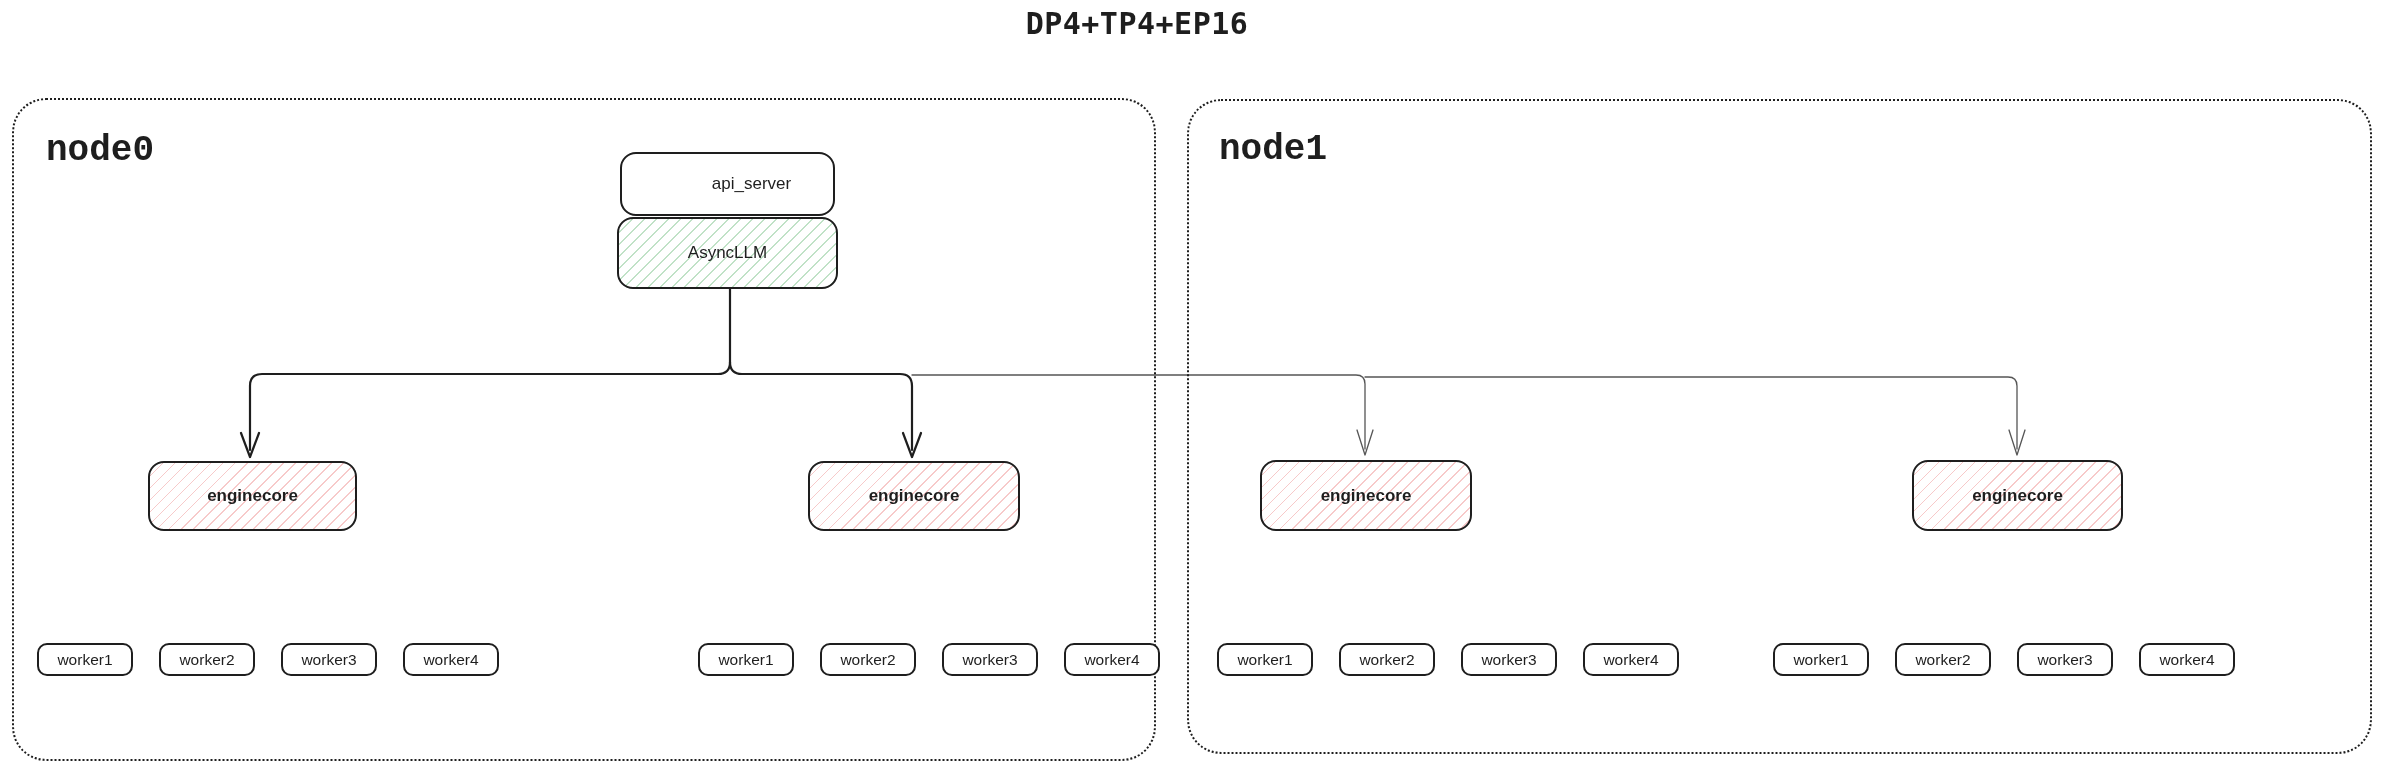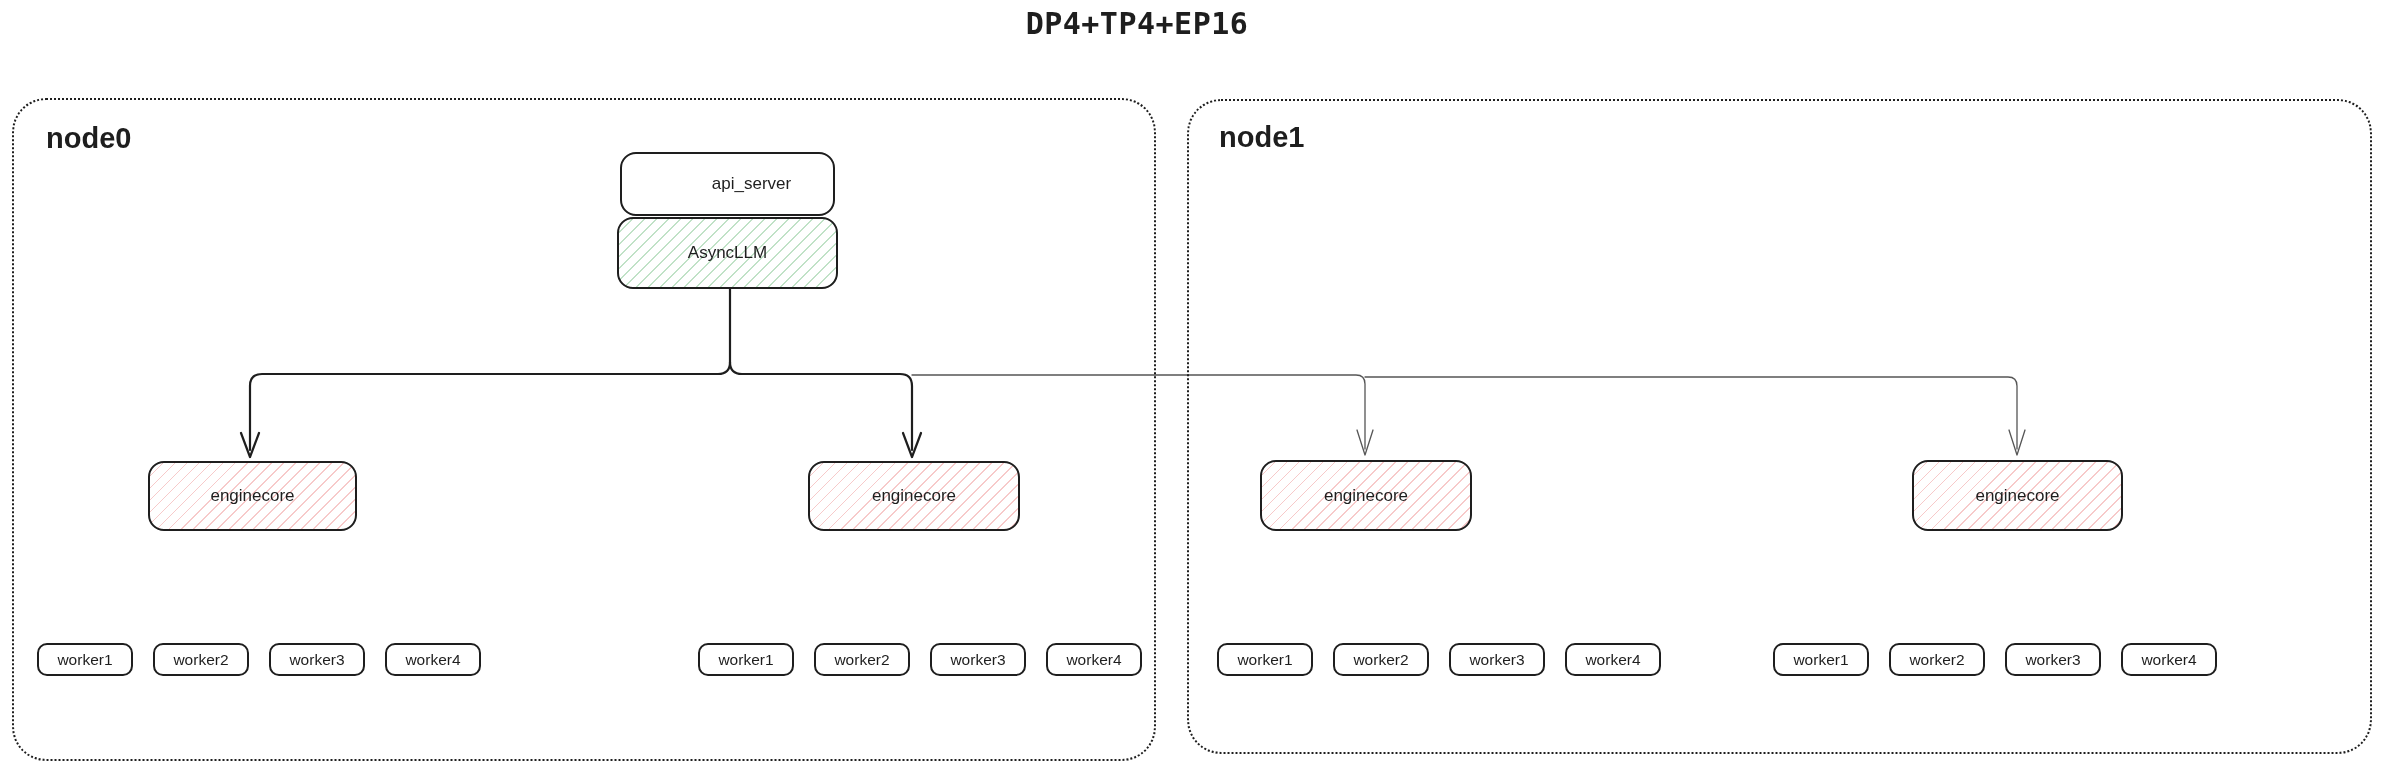--- a/index.html
+++ b/index.html
@@ -12,48 +12,49 @@
     font-family:"DejaVu Sans Mono", monospace; font-size:30px; font-weight:bold;
     color:var(--ink,#1e1e1e); letter-spacing:0.5px; white-space:nowrap;
   }
   .node-box {
     position:absolute; border:2.5px dotted var(--ink,#1e1e1e); border-radius:34px;
     box-sizing:border-box; background:transparent;
   }
   #node0 { left:12px; top:98px; width:1144px; height:663px; }
   #node1 { left:1187px; top:99px; width:1185px; height:655px; }
   .node-label {
-    position:absolute; font-family:Liberation Sans, sans-serif;
-    font-size:29px; font-weight:bold; color:var(--ink,#1e1e1e); white-space:nowrap;
+    position:absolute; font-family:Liberation Mono, monospace;
+    font-size:36px; font-weight:bold; color:var(--ink,#1e1e1e); white-space:nowrap;margin-top:8px;
   }
   #node0 .node-label { left:32px; top:22px; }
   #node1 .node-label { left:30px; top:20px; }
   .shape {
     position:absolute; border:2px solid var(--ink,#1e1e1e); border-radius:16px;
     background-color:#ffffff; box-sizing:border-box;
     display:flex; align-items:center; justify-content:center;
     font-size:17px; color:var(--ink,#1e1e1e); white-space:nowrap;
   }
   .green-hatch {
     background-image:repeating-linear-gradient(135deg,
       rgba(47,158,68,0.30) 0px, rgba(47,158,68,0.30) 1.4px,
       transparent 1.4px, transparent 8.5px);
   }
   .red-hatch {
     background-image:repeating-linear-gradient(135deg,
       rgba(224,49,49,0.26) 0px, rgba(224,49,49,0.26) 1.3px,
       transparent 1.3px, transparent 8.5px);
+    font-weight:bold;
   }
   #api-server { left:620px; top:152px; width:215px; height:64px;padding-left:48px; }
   #asyncllm   { left:617px; top:217px; width:221px; height:72px; }
   #ec1 { left:148px;  top:461px; width:209px; height:70px; }
   #ec2 { left:808px;  top:461px; width:212px; height:70px; }
   #ec3 { left:1260px; top:460px; width:212px; height:71px; }
   #ec4 { left:1912px; top:460px; width:211px; height:71px; }
-  .worker-group { position:absolute; top:643px; display:flex; gap:20px; }
+  .worker-group { position:absolute; top:643px; display:flex; gap:26px; }
   #wg1 { left:37px; }
   #wg2 { left:698px; }
   #wg3 { left:1217px; }
   #wg4 { left:1773px; }
   .worker {
     width:96px; height:33px; box-sizing:border-box;
     border:2px solid var(--ink,#1e1e1e); border-radius:10px; background:#ffffff;
     display:flex; align-items:center; justify-content:center;
     font-size:15.5px; color:var(--ink,#1e1e1e); white-space:nowrap;
   }

